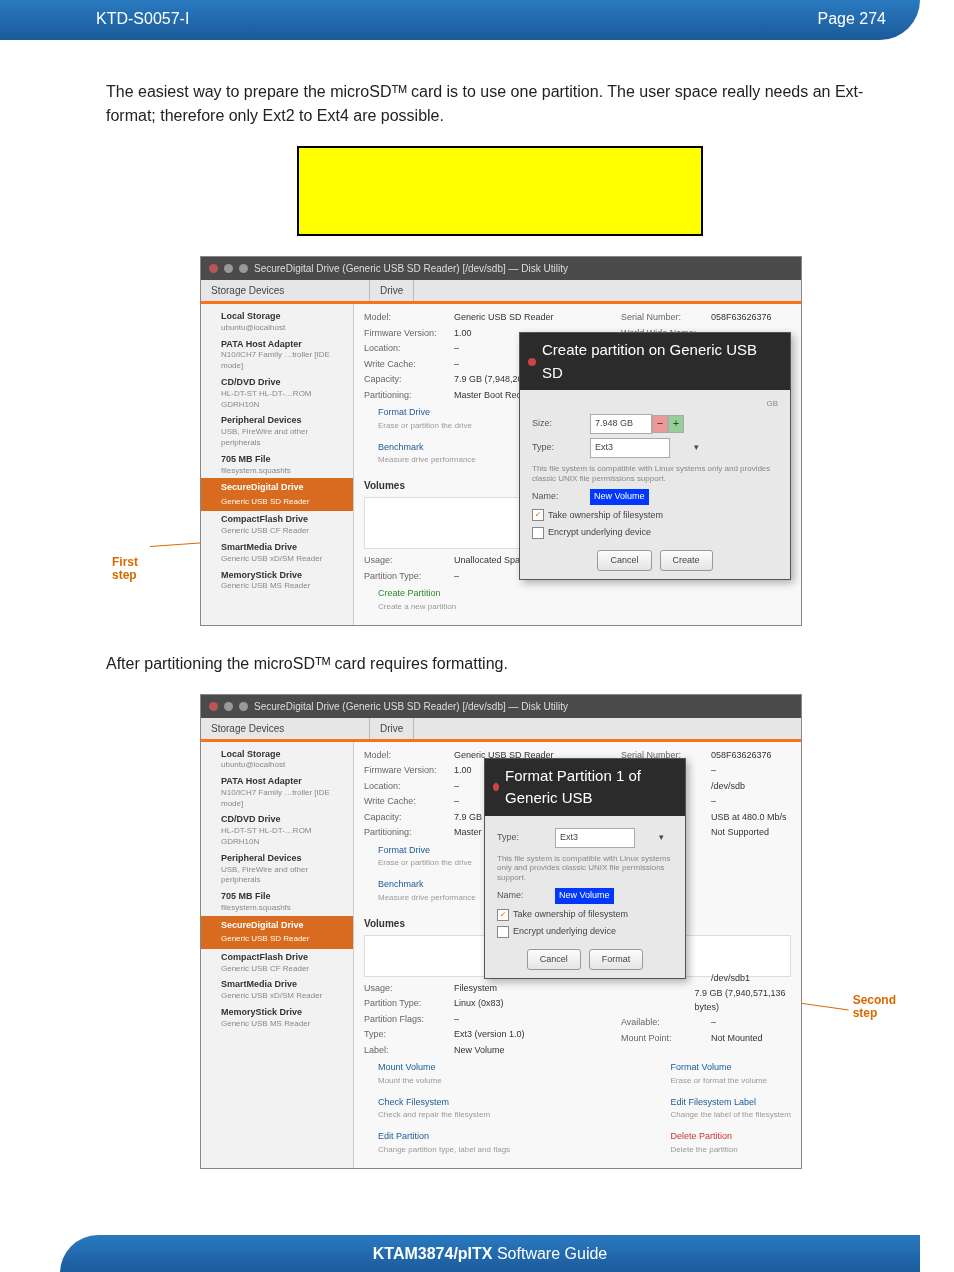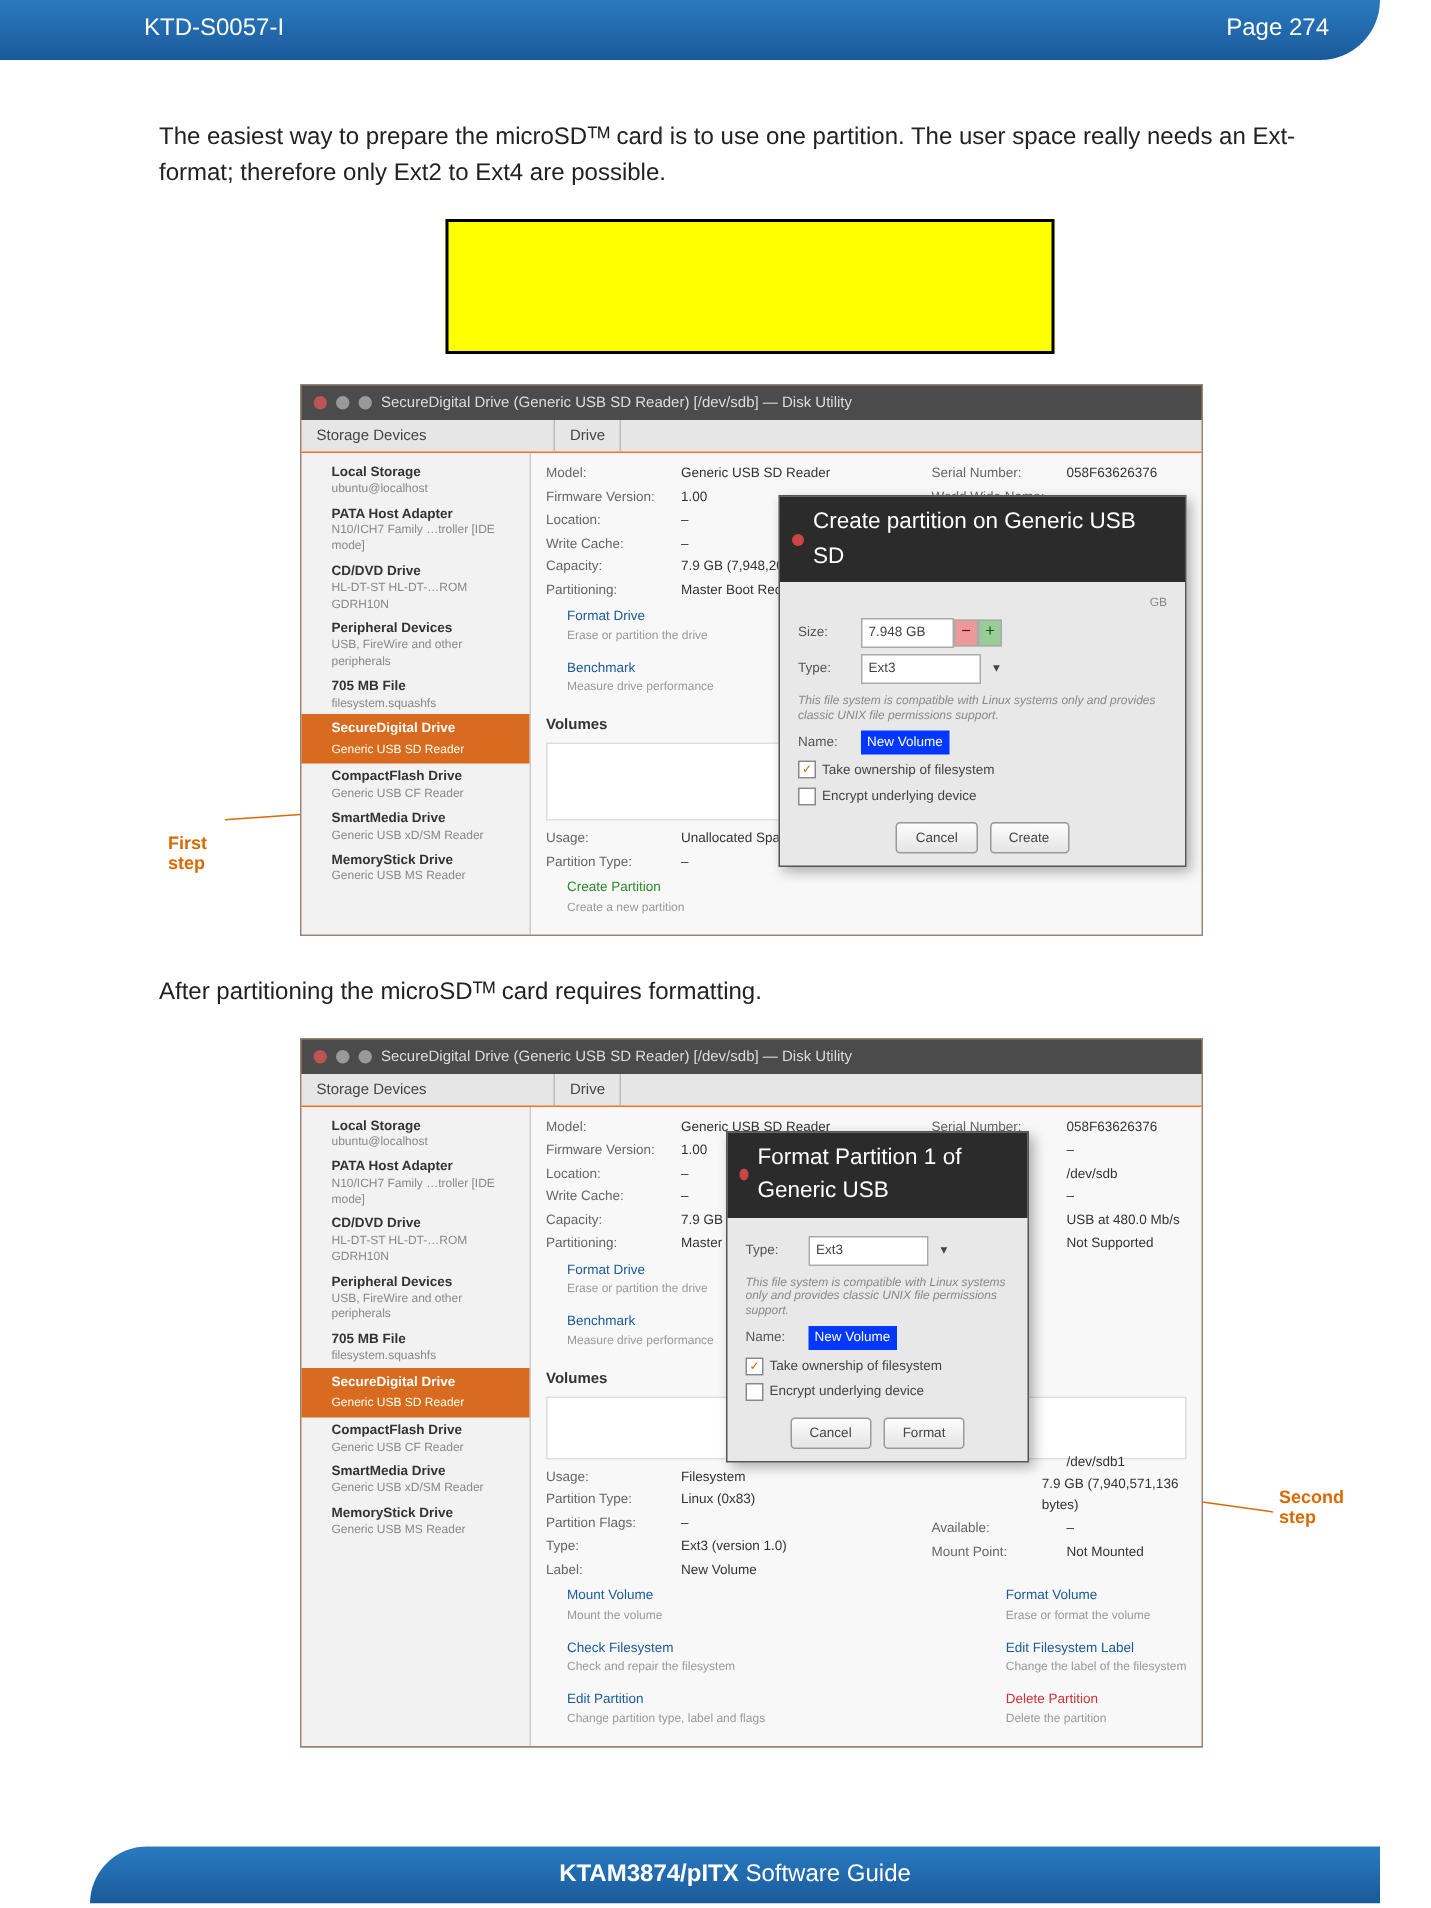--- a/index.html
+++ b/index.html
@@ -5,50 +5,50 @@
   body{margin:0;background:#fff;font-family:Arial,Helvetica,sans-serif;font-size:13px;color:#333;width:954px}
   .header{background:linear-gradient(#2a7ac0,#1a5a9a);color:#fff;display:flex;justify-content:space-between;padding:10px 34px 12px 96px;font-size:16px;border-radius:0 0 40px 0;margin-right:34px}
   .header span{font-family:'Segoe UI',Arial,sans-serif}
   .content{padding:40px 60px 10px 106px;line-height:1.5;font-size:16px;color:#222}
   .content p{margin:0 0 18px 0}
   .yellow-box{background:#ffff00;border:2px solid #000;height:86px;width:402px;margin:0 auto 20px auto}
   .shot-wrap{position:relative;width:600px;margin:0 auto 26px auto}
   .shot{width:600px;background:#f97316;border:1px solid #888;font-size:10px;color:#444;position:relative}
   .titlebar{background:#4b4b4b;color:#ddd;padding:4px 8px;font-size:10px;display:flex;align-items:center;gap:6px}
   .circ{width:9px;height:9px;border-radius:50%;background:#b55}
-  .tabs{background:#e6e6e6;border-bottom:1px solid #f97316;display:flex;font-size:10px}
+  .tabs{background:#e6e6e6;border-bottom:3px solid #f97316;display:flex;font-size:10px}
   .tab{padding:3px 10px;border-right:1px solid #bbb}
   .cols{display:flex}
   .sidebar{width:152px;background:#f2f2f2;border-right:1px solid #ccc;padding:4px 0}
   .sb-item{padding:3px 6px 3px 20px;line-height:1.2;font-size:9px}
   .sb-item b{font-size:9px;color:#333;font-weight:bold;display:block}
   .sb-item span{color:#888;font-size:8px}
   .sb-sel{background:#d86b1f;color:#fff;padding:3px 6px 3px 20px;font-size:9px}
   .sb-sel b{color:#fff;font-weight:bold;display:block}
   .sb-sel span{color:#ffe;font-size:8px}
   .main{flex:1;background:#f8f8f8;padding:6px 10px;position:relative}
   .kv{display:flex;font-size:9px;padding:1px 0;color:#666}
   .kv .k{width:90px}
   .kv .v{color:#333}
   .action{padding:3px 0 6px 14px;font-size:9px;color:#1a5a9a}
   .action .sub{color:#999;font-size:8px;display:block}
   .sect{font-weight:bold;font-size:10px;margin:6px 0 2px 0;color:#333}
   .dialog{position:absolute;background:#e8e8e8;border:1px solid #555;box-shadow:3px 3px 8px rgba(0,0,0,.3);font-size:9px}
   .dlg-title{background:#2b2b2b;color:#fff;padding:6px 8px;font-size:15px;display:flex;align-items:center;gap:6px}
   .dlg-title .red{width:8px;height:8px;border-radius:50%;background:#c44}
   .dlg-body{padding:8px 12px}
-  .dlg-row{display:flex;align-items:center;gap:8px;margin:4px 0}
+  .dlg-row{display:flex;align-items:center;gap:24px;margin:4px 0}
   .dlg-row .lbl{width:34px;color:#555}
   .input,.select{border:1px solid #aaa;background:#fff;padding:2px 4px;font-size:9px;height:14px}
   .select{width:70px}
   .spin{display:flex;align-items:center}
   .spin .minus,.spin .plus{width:14px;height:16px;border:1px solid #aaa;text-align:center;font-size:11px;line-height:14px}
   .spin .minus{background:#e99;color:#800}
   .spin .plus{background:#9c9;color:#060}
-  .hint{color:#888;font-style:italic;font-size:8px;line-height:1.2;margin:6px 0}
+  .hint{color:#888;font-size:8px;line-height:1.2;margin:6px 0}
   .cb{display:flex;gap:4px;align-items:center;margin:4px 0}
   .cb .box{width:10px;height:10px;border:1px solid #888;background:#fff;font-size:8px;line-height:9px;text-align:center}
   .btns{display:flex;gap:8px;justify-content:center;margin-top:10px}
   .btn{border:1px solid #999;background:linear-gradient(#fdfdfd,#e4e4e4);padding:3px 12px;border-radius:3px;font-size:9px}
   .highlight{background:#0038ff;color:#fff;padding:1px 4px}
   .callout{position:absolute;background:#ffe97a;border:1px solid #c7a800;padding:4px 8px;font-size:11px;color:#c00;font-weight:bold;line-height:1.3}
   .step-label{position:absolute;color:#d96a00;font-size:12px;font-weight:bold;line-height:1.1}
   .arrow{position:absolute;height:1px;background:#d96a00;transform-origin:left center}
   .info-row{display:flex;font-size:9px;color:#666;padding:1px 0}
   .info-row .k{width:90px}.info-row .v{color:#333}

